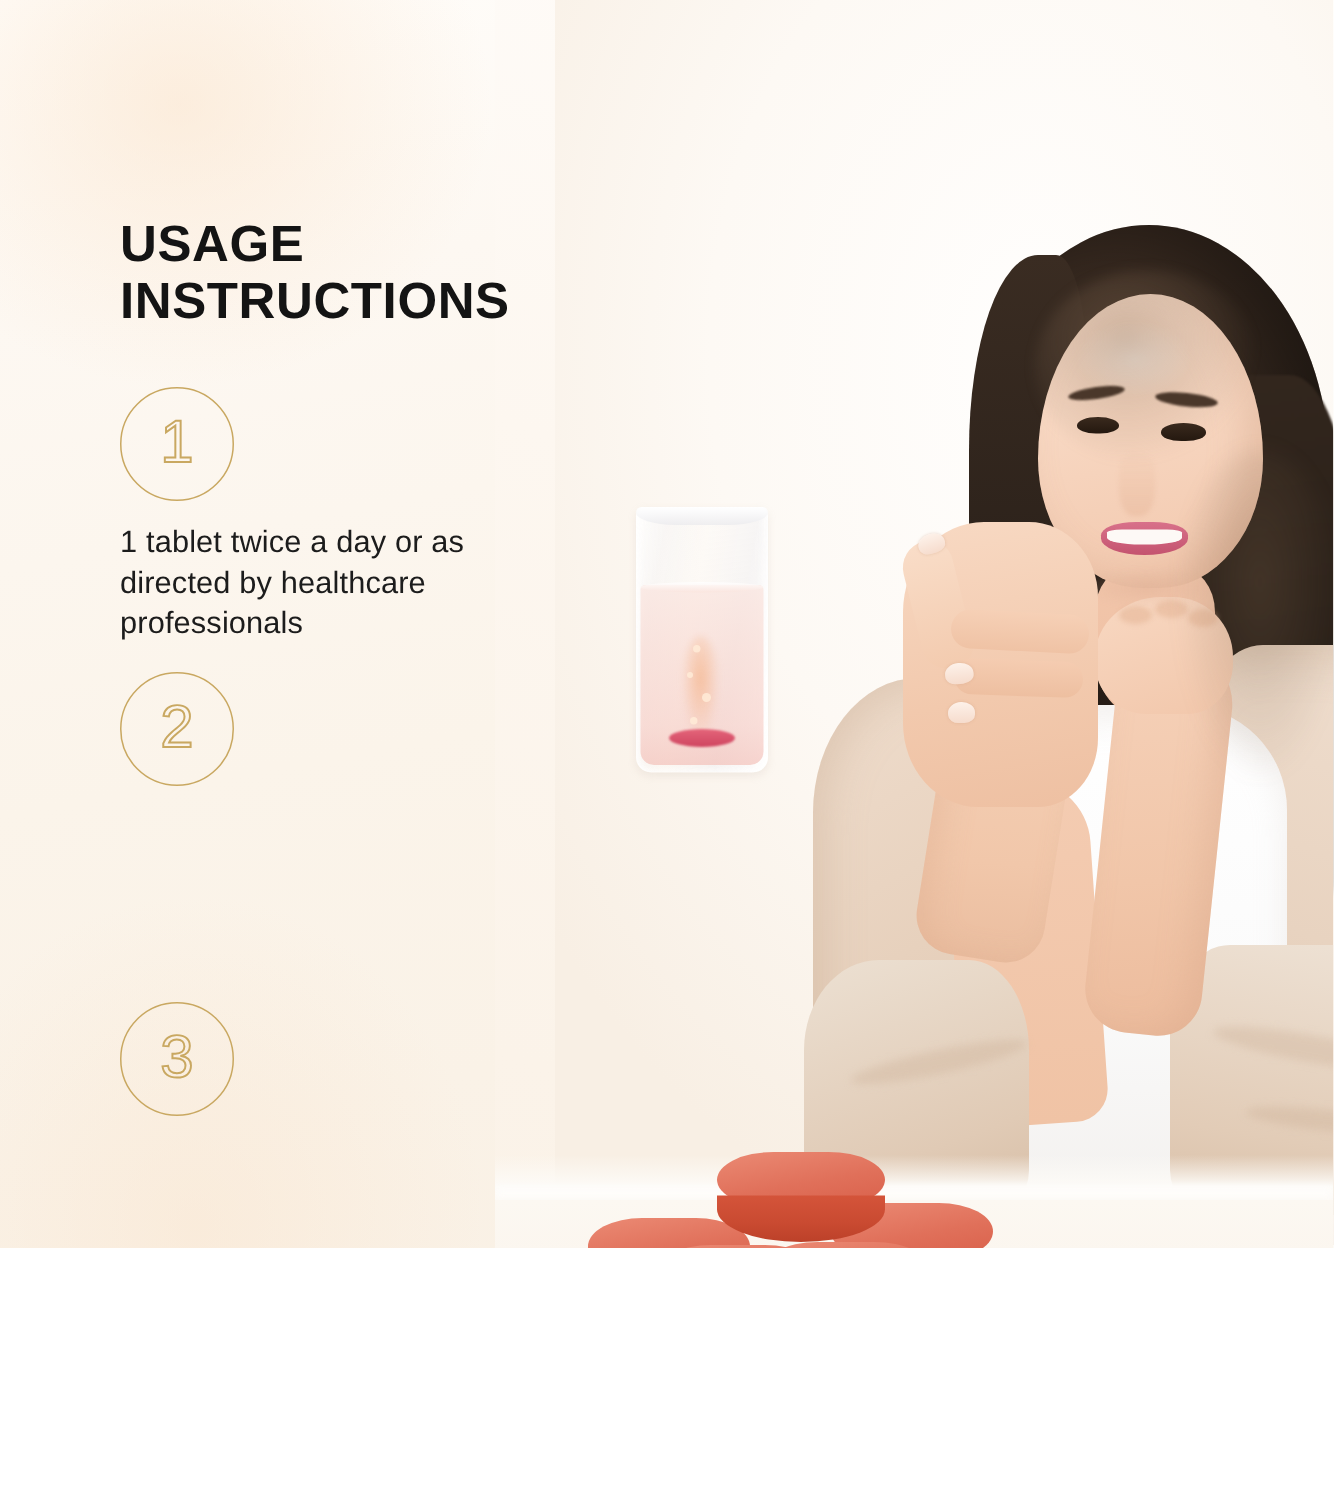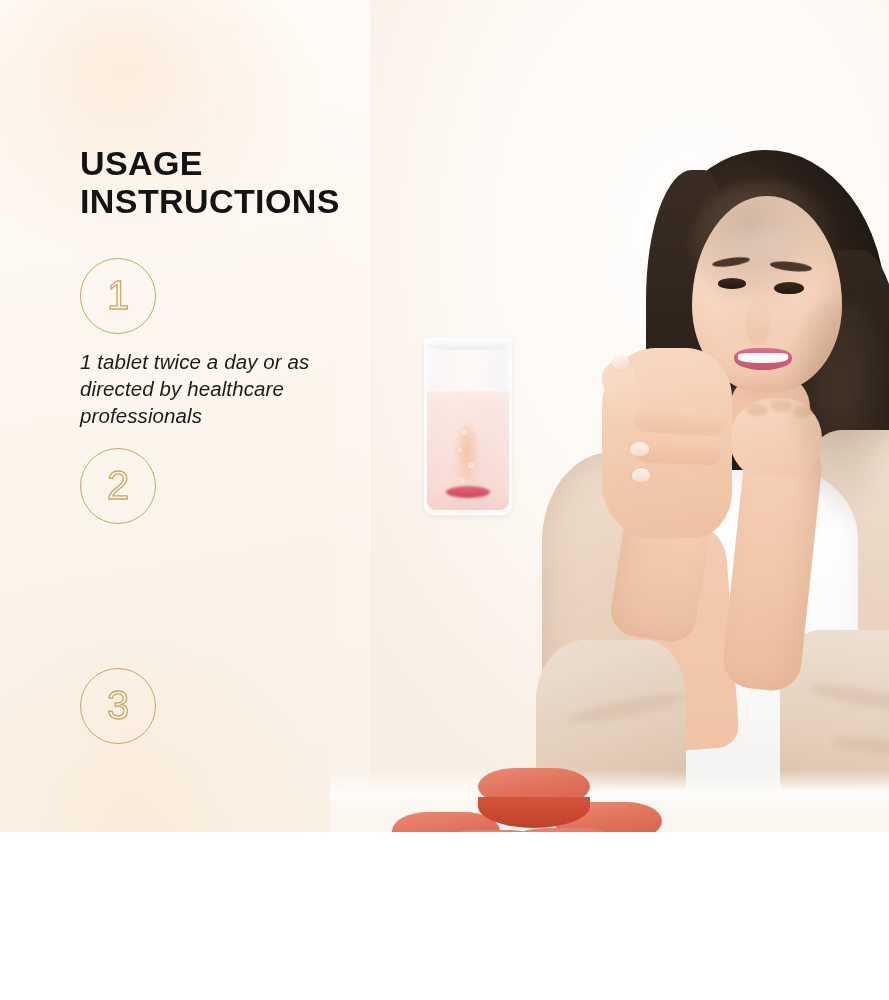--- a/index.html
+++ b/index.html
@@ -501,21 +501,20 @@
     padding-bottom: 2px;
   }
   .step-text {
     margin: 14px 0 0 0;
     font-size: 20.5px;
     line-height: 27px;
     font-weight: 400;
     color: #1c1c1c;
     letter-spacing: 0.1px;
     white-space: pre-line;
-    font-style: italic;
   }
 </style>
 </head>
 <body>
 
 <div id="page">
 
   <div class="bg-warm-tl"></div>
   <div class="bg-warm-bl"></div>
 

